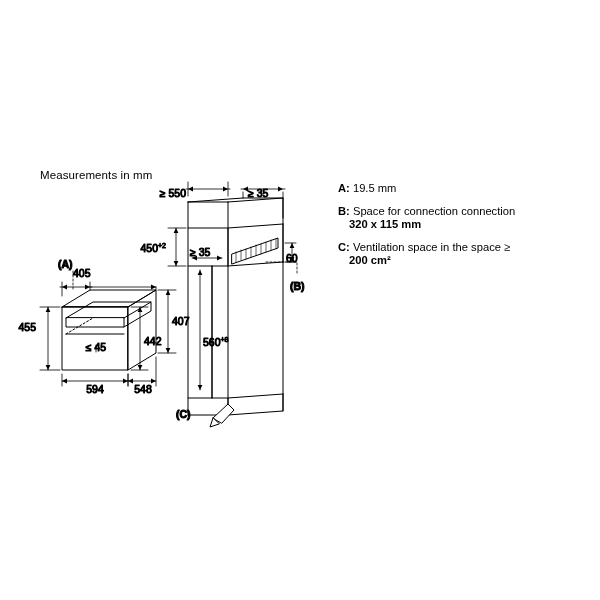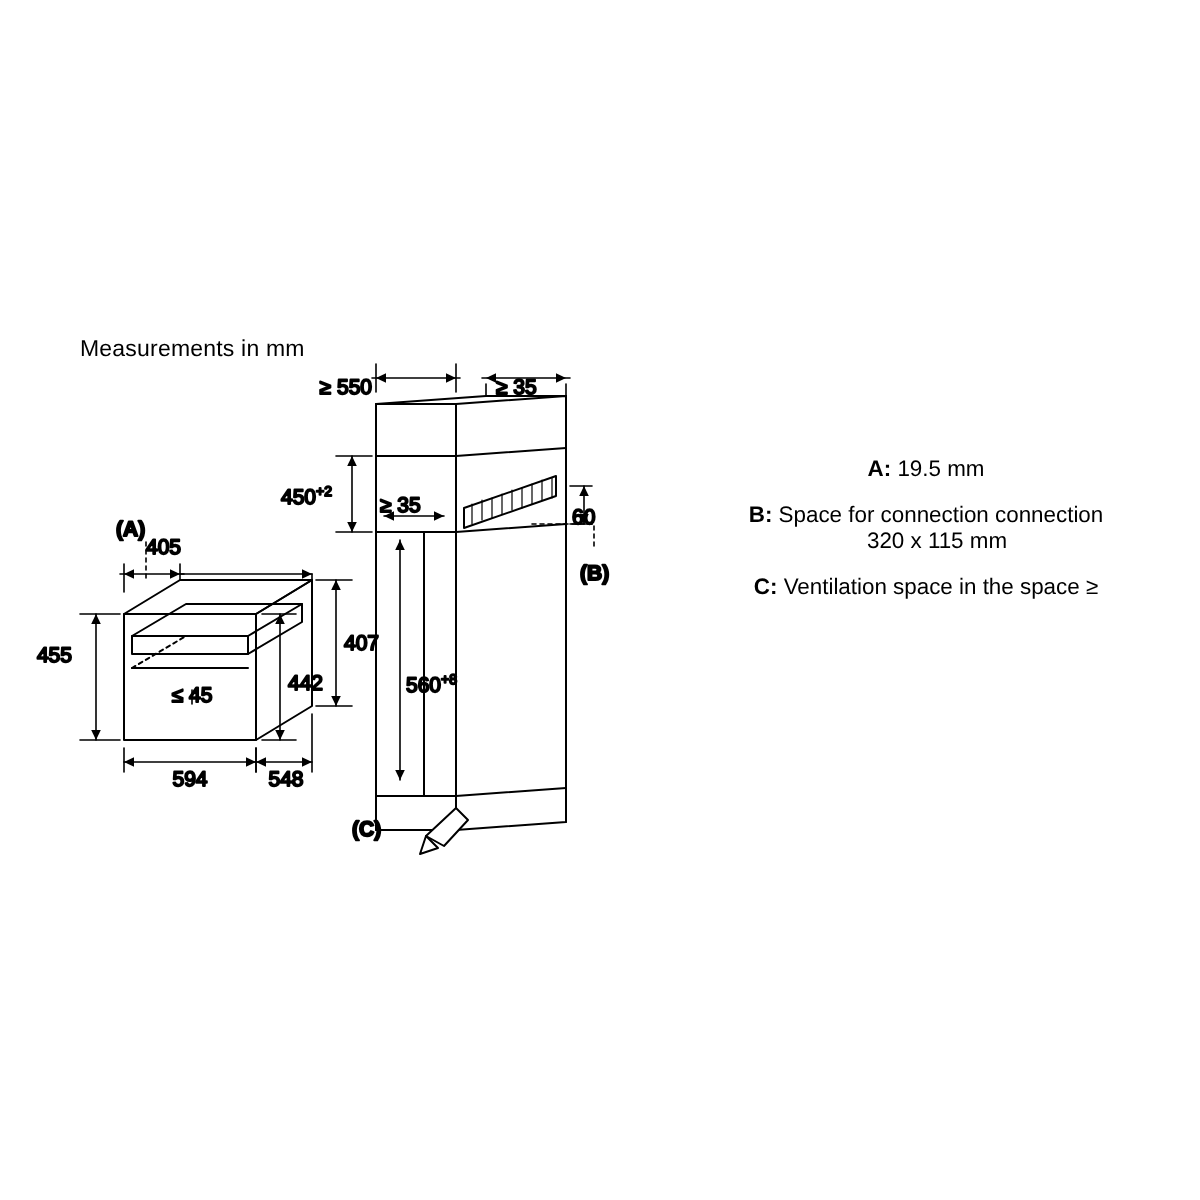--- a/index.html
+++ b/index.html
@@ -20,51 +20,50 @@
     width: 600px;
     height: 600px;
     background: #ffffff;
   }
   .page {
     position: absolute;
     left: 0;
     top: 0;
     width: 564px;
     height: 600px;
-    text-align: center;
   }
   .title {
     position: absolute;
     left: 40px;
     top: 169px;
     font-size: 11.5px;
     color: #000;
     letter-spacing: 0.1px;
   }
   .legend {
     position: absolute;
     left: 338px;
     top: 182px;
     width: 250px;
     font-size: 11.2px;
     color: #000;
     line-height: 13.5px;
-    margin-top: 47px;
   }
   .legend-item {
     margin-bottom: 9px;
     position: relative;
     padding-left: 0px;
   }
   .legend-key {
     font-weight: bold;
   }
   .legend-indent {
     display: block;
     padding-left: 11px;
+    font-weight: bold;
   }
   svg.diagram {
     position: absolute;
     left: 0;
     top: 0;
     width: 600px;
     height: 600px;
   }
   .lbl {
     font-family: "Liberation Sans", sans-serif;
@@ -96,20 +95,21 @@
       <span>19.5 mm</span>
     </div>
     <div class="legend-item">
       <span class="legend-key">B:</span>
       <span>Space for connection connection</span>
       <span class="legend-indent">320 x 115 mm</span>
     </div>
     <div class="legend-item">
       <span class="legend-key">C:</span>
       <span>Ventilation space in the space ≥</span>
+      <span class="legend-indent">200 cm²</span>
     </div>
   </div>
 
   <svg class="diagram" viewBox="0 0 600 600">
     <g fill="none" stroke="#000" stroke-width="1" stroke-linejoin="round" stroke-linecap="round">
 
       <g>
 
         <path d="M62 307 L62 370 L128 370 L128 307 Z"></path>
 

